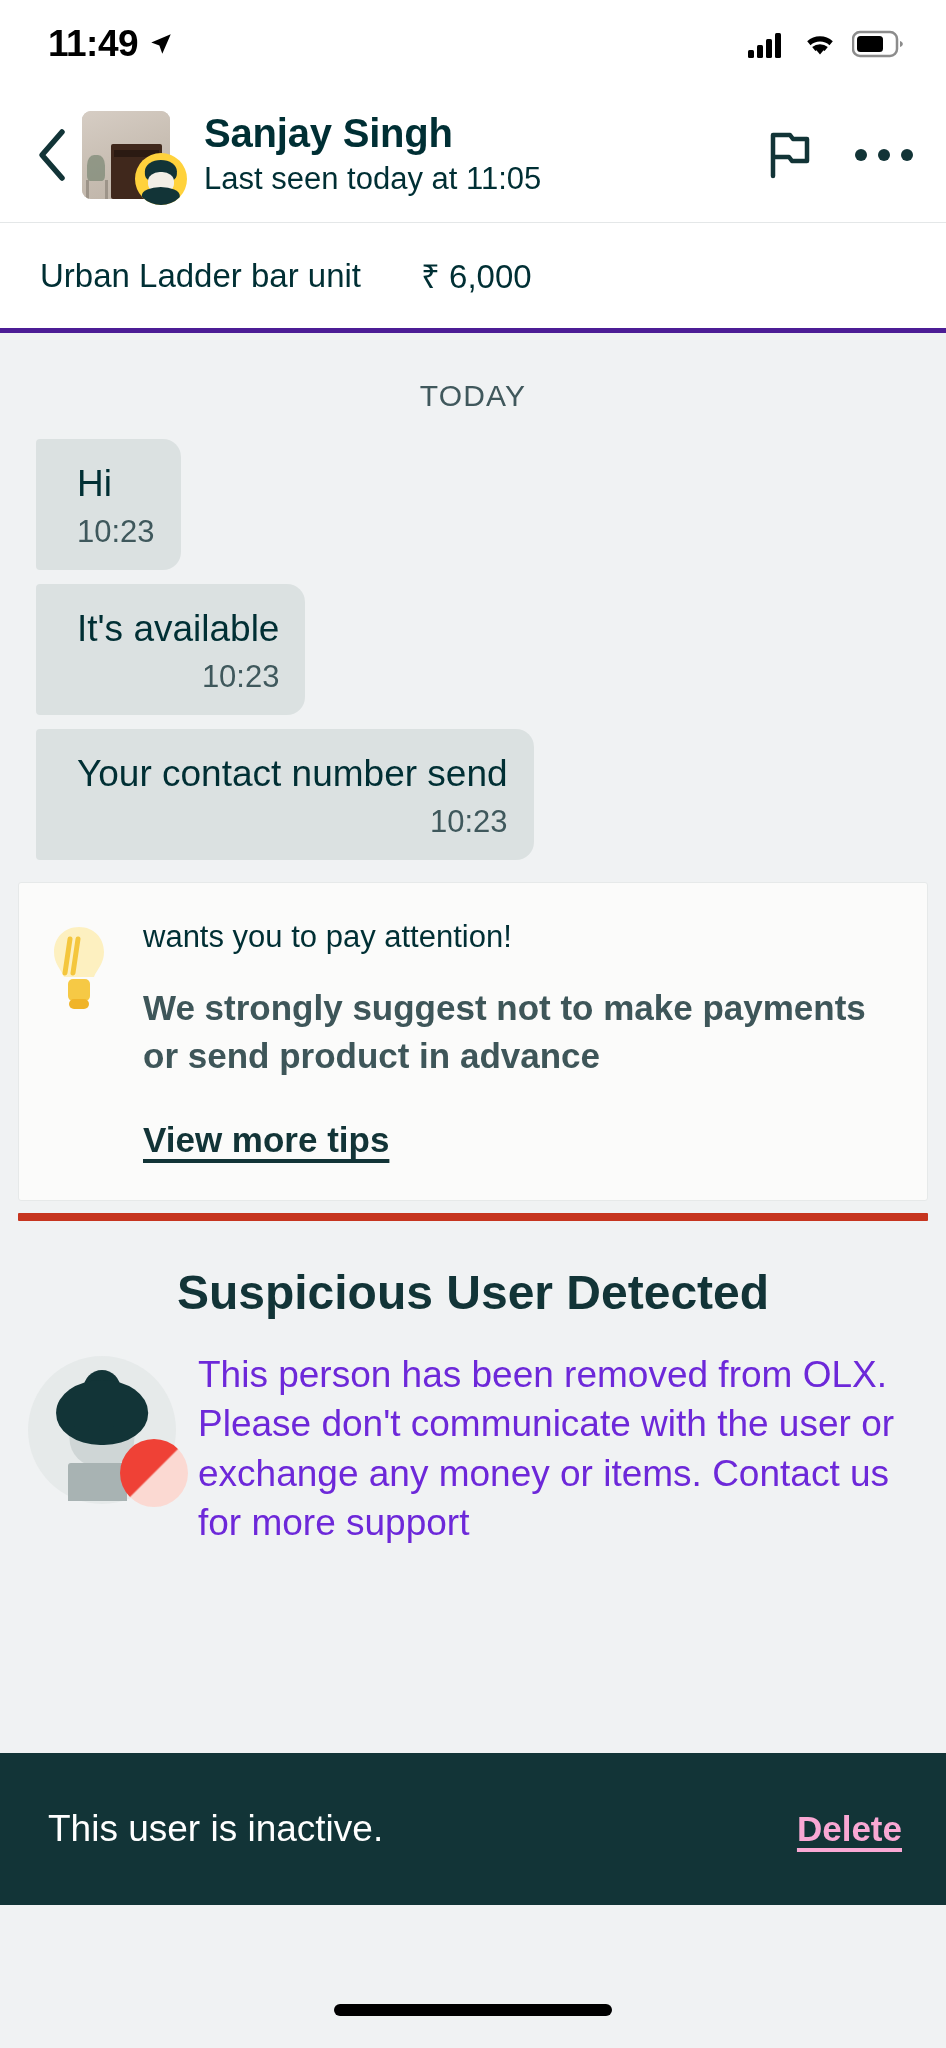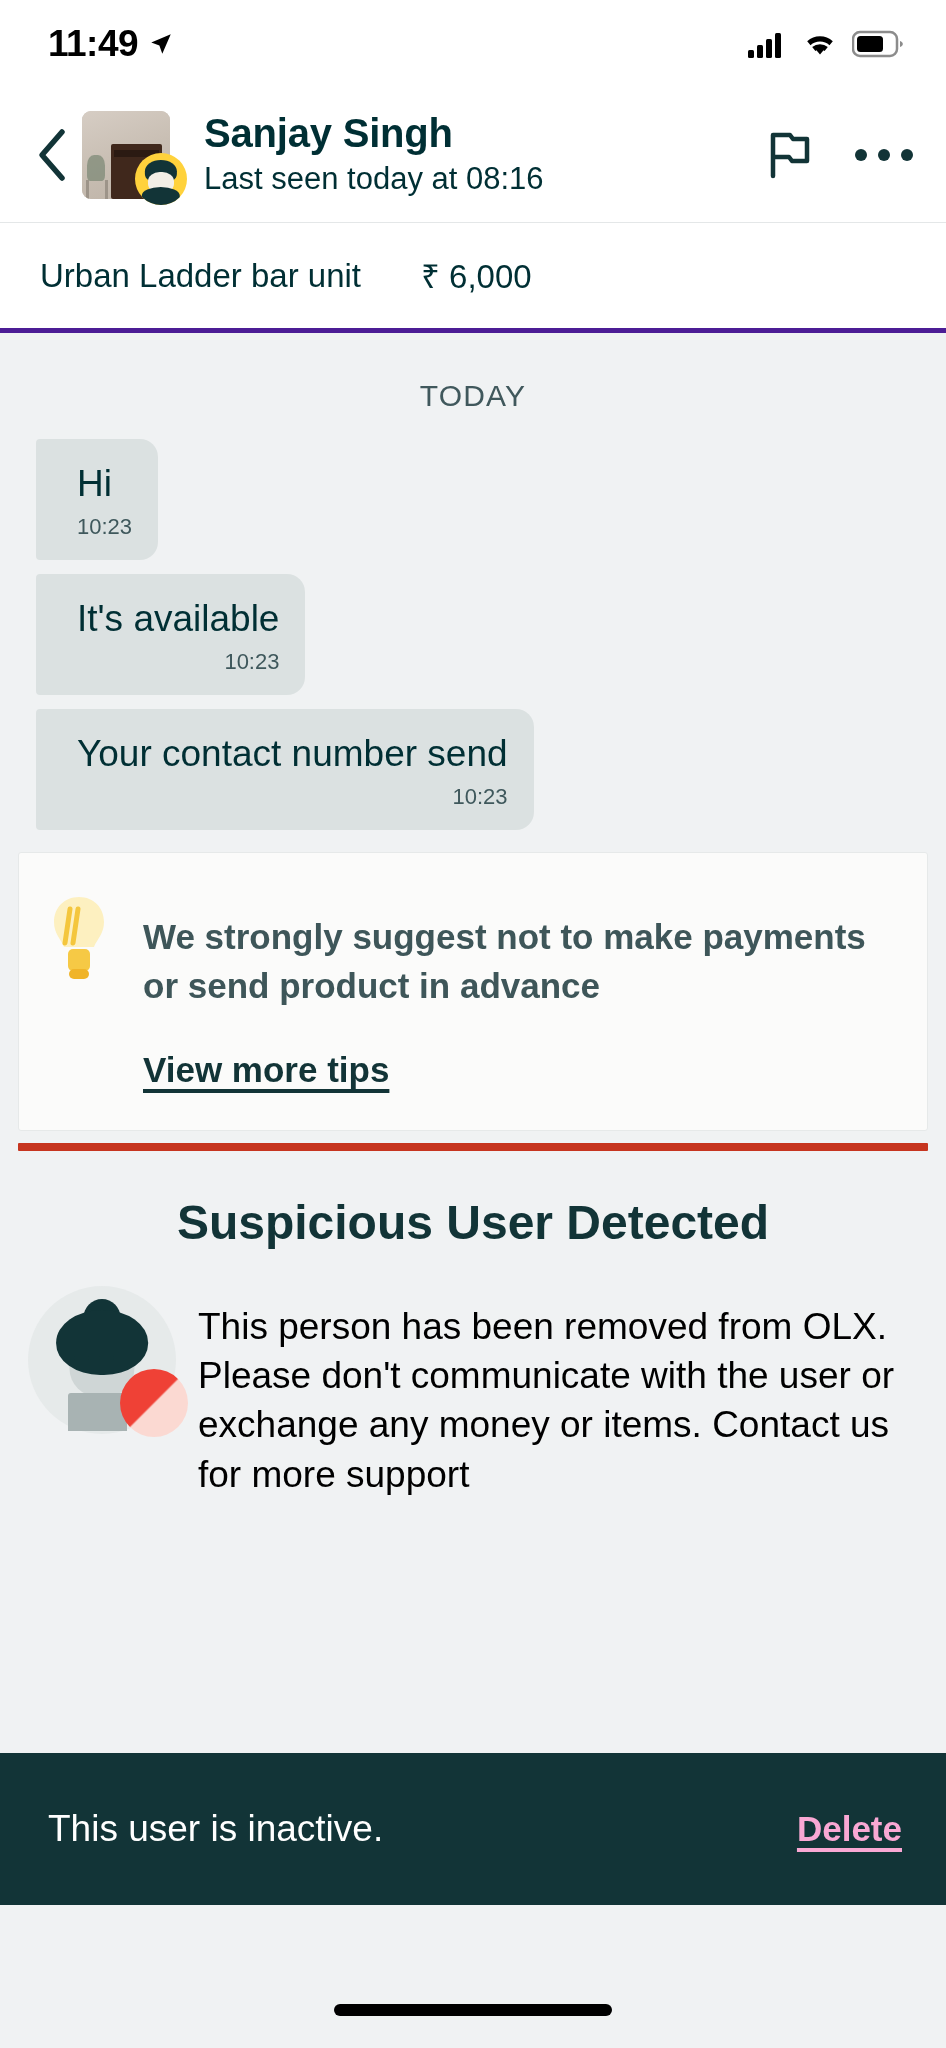--- a/index.html
+++ b/index.html
@@ -75,21 +75,21 @@
 
   .bubble-row { display:flex; padding:0 0 0 36px; margin-bottom:14px; }
   .bubble {
     background:#dbe1e1;
     border-radius:4px 18px 18px 4px;
     padding:22px 26px 20px 41px;
     max-width:680px;
     position:relative;
   }
   .bubble .text { font-size:37px; color:#002f34; line-height:1.22; }
-  .bubble .time { font-size:22px; color:#3f585c; text-align:right; margin-top:8px; }
+  .bubble .time { font-size:31px; color:#3f585c; text-align:right; margin-top:8px; }
 
   
   .tipcard {
     margin:22px 18px 0 18px;
     background:#fbfbfa;
     border:1px solid #e6e9e9;
     border-radius:3px;
     display:flex;
     padding:34px 30px 40px 28px;
   }
@@ -132,21 +132,21 @@
     width:40%; height:26%; background:#a8b3b3; border-radius:3px 3px 0 0;
   }
   .si-badge {
     position:absolute; right:-8%; bottom:-2%;
     width:46%; height:46%; border-radius:50%;
     background:linear-gradient(135deg,#ef4136 0%,#ef4136 49%,#fbd9d2 51%,#fbd9d2 100%);
     overflow:hidden;
   }
   .susp-text {
     flex:1 1 auto; padding-left:22px;
-    font-size:37px; line-height:1.33; color:#000000;margin-top:22px;
+    font-size:37px; line-height:1.33; color:#6d28d9;
   }
 
   
   .inactive-bar {
     position:absolute; left:0; right:0; bottom:143px;
     height:152px; background:#123437;
     display:flex; align-items:center; justify-content:space-between;
     padding:0 44px 0 48px;
   }
   .inactive-text { font-size:37px; color:#ffffff; font-weight:400; }
@@ -210,21 +210,21 @@
       </div>
       <div class="avatar-badge">
         <div class="ab-hair"></div>
         <div class="ab-face"></div>
         <div class="ab-body"></div>
       </div>
     </div>
 
     <div class="nav-texts">
       <div class="nav-name">Sanjay Singh</div>
-      <div class="nav-sub">Last seen today at 08:16</div>
+      <div class="nav-sub">Last seen today at 11:05</div>
     </div>
 
     <div class="nav-actions">
       <div class="icon-btn">
         <svg width="46" height="50" viewBox="0 0 46 50">
           <path d="M6 46V5h17l3 4h14v22H25l-3-4H6" fill="none" stroke="#123437" stroke-width="4.5" stroke-linecap="round" stroke-linejoin="round"></path>
         </svg>
       </div>
       <div class="icon-btn">
         <span class="dots">
@@ -269,20 +269,21 @@
       <div class="bulb">
         <svg width="64" height="104" viewBox="0 0 64 104">
           <path d="M32 4c15 0 25 11 25 25 0 12-7 17-10 25H17C14 46 7 41 7 29 7 15 17 4 32 4z" fill="#fdf0c0"></path>
           <rect x="21" y="56" width="22" height="22" rx="5" fill="#f6c945"></rect>
           <rect x="22" y="76" width="20" height="10" rx="5" fill="#f0b429"></rect>
           <path d="M23 16l-5 34" stroke="#f4c63d" stroke-width="5" stroke-linecap="round"></path>
           <path d="M31 16l-5 34" stroke="#f4c63d" stroke-width="5" stroke-linecap="round"></path>
         </svg>
       </div>
       <div class="tip-body">
+        <div class="tip-lead">wants you to pay attention!</div>
         <div class="tip-strong">We strongly suggest not to make payments or send product in advance</div>
         <a class="tip-link" href="#">View more tips</a>
       </div>
     </div>
 
     <div class="red-rule"></div>
 
     <div class="susp">
       <div class="susp-title">Suspicious User Detected</div>
       <div class="susp-row">

